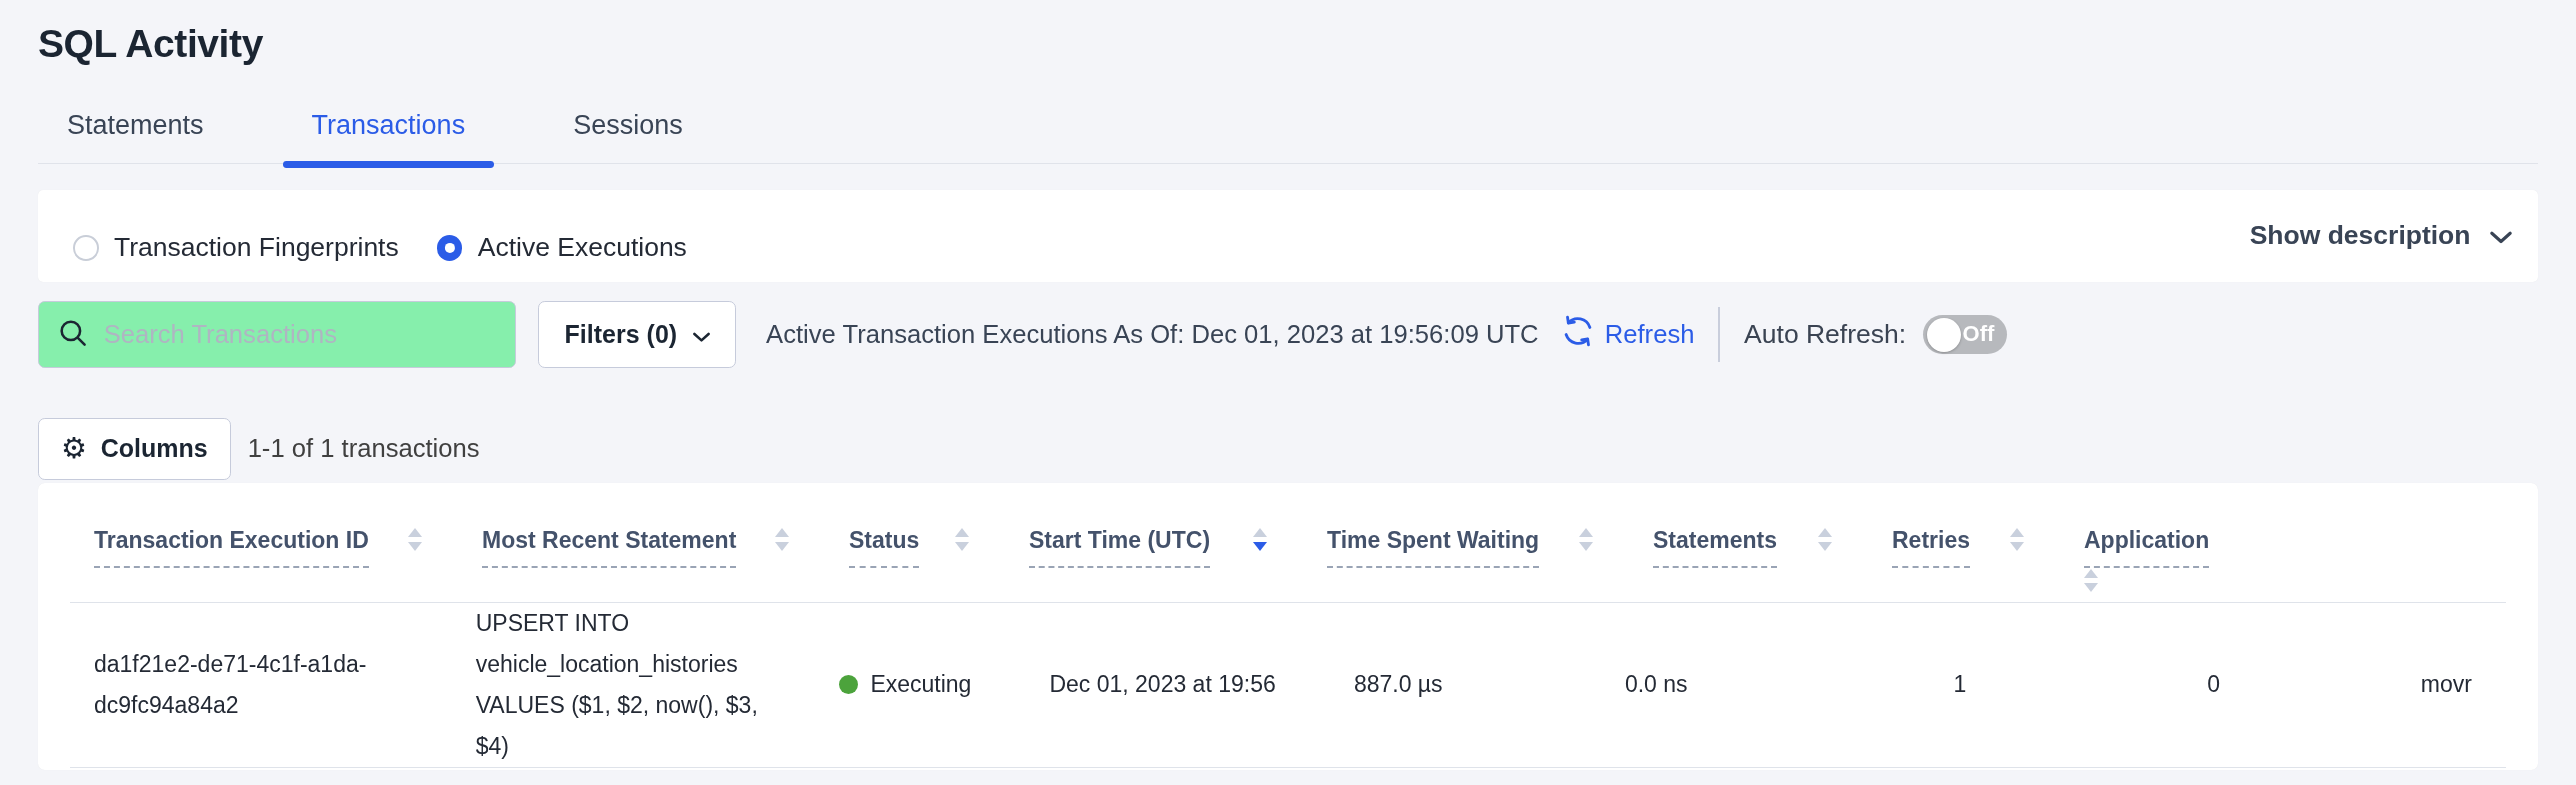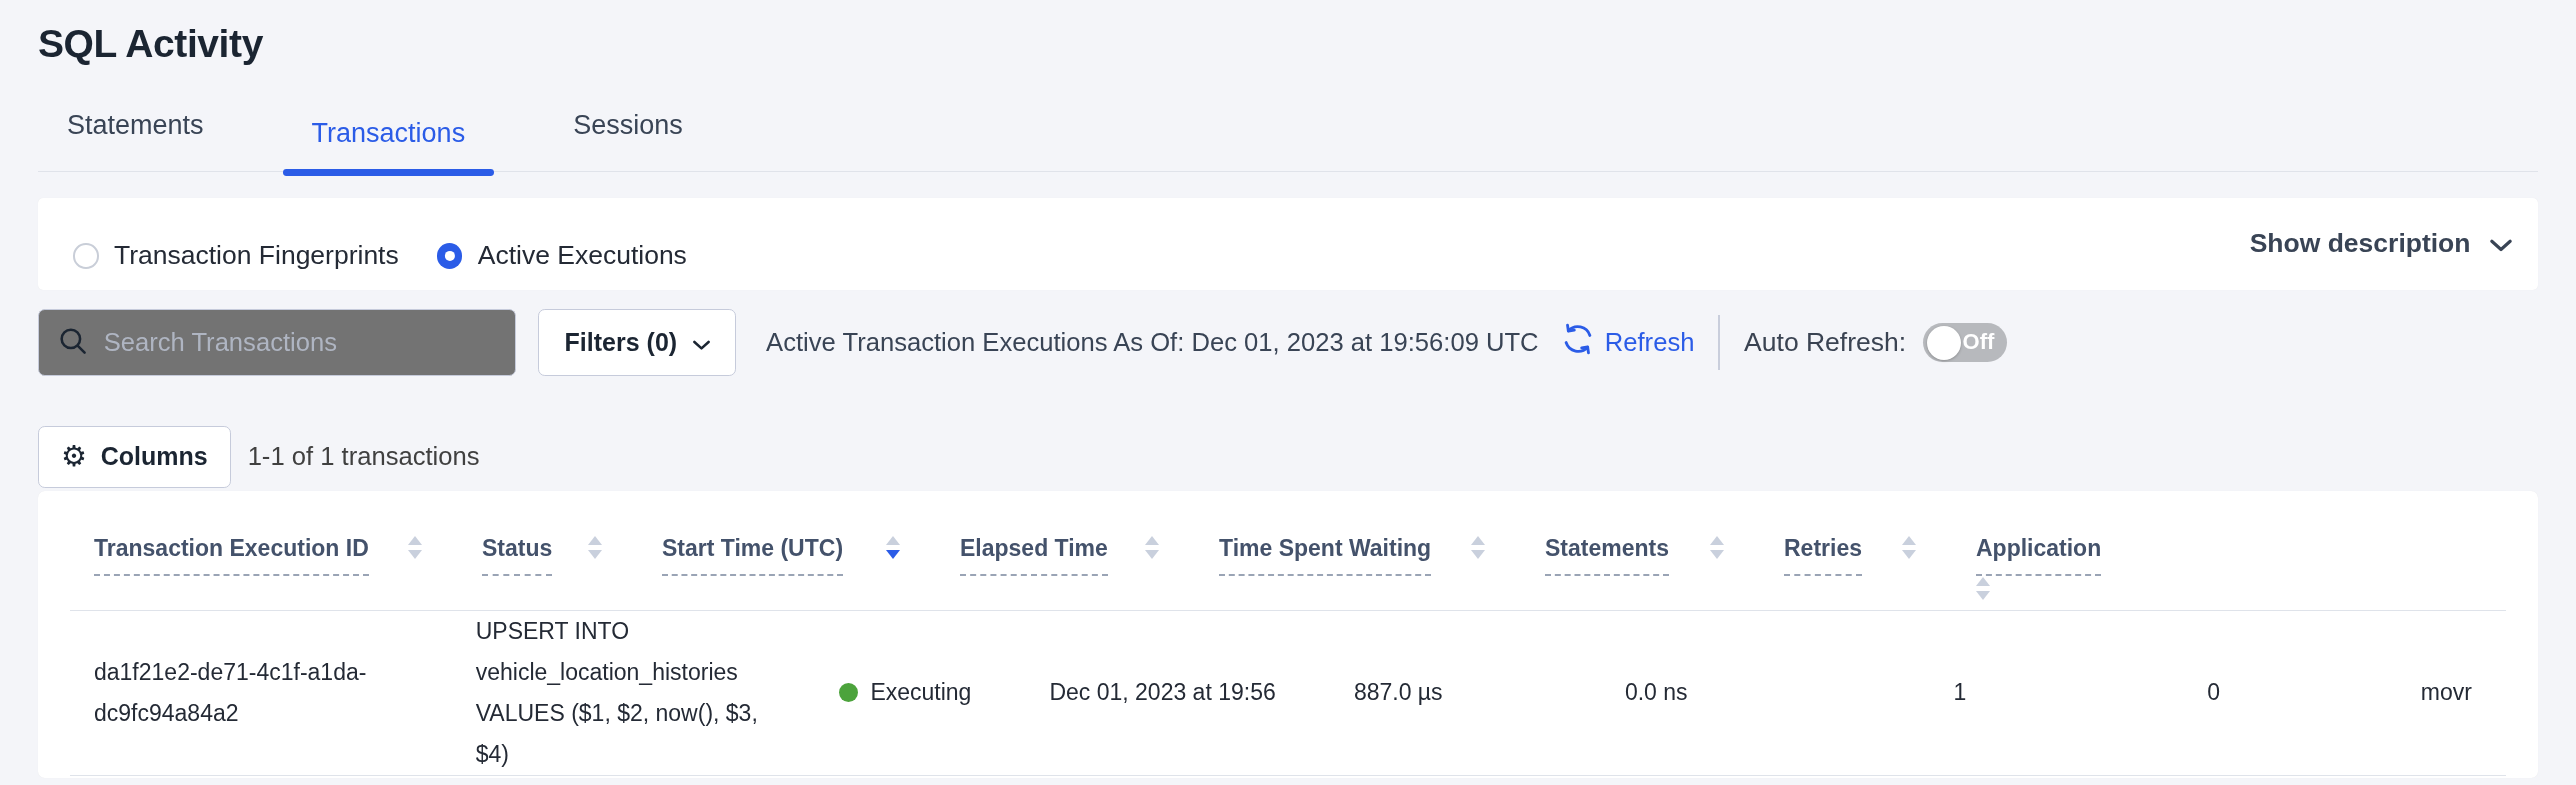--- a/index.html
+++ b/index.html
@@ -17,21 +17,21 @@
   }
   
   .page-header{padding:22px 38px 0 38px;}
   .page-title{font-size:39px;font-weight:700;color:#1B2532;letter-spacing:-0.4px;}
   
   .tabs{margin:29px 38px 0 38px;border-bottom:1.7px solid #E0E3EA;display:flex;padding-top:15.4px;}
   .tab{
     font-size:27px;color:#394455;padding:0 29px 22px 29px;margin-right:50px;
     position:relative;cursor:pointer;white-space:nowrap;
   }
-  .tab.active{color:var(--accent);margin-top:8px;}
+  .tab.active{color:var(--accent);}
   .tab.active::after{
     content:'';position:absolute;left:0;right:0;bottom:-4.3px;height:6.8px;
     background:var(--accent);border-radius:3.4px;
   }
   
   .options-card{
     margin:25.6px 38px 0 38px;background:#fff;border-radius:5.1px;height:92px;
     display:flex;align-items:center;justify-content:space-between;
     padding:0 26.5px 0 35px;box-shadow:0 0 0.9px rgba(0,0,0,.08);
   }
@@ -43,21 +43,21 @@
   .radio.selected::after{
     content:'';position:absolute;left:50%;top:50%;width:10.2px;height:10.2px;
     transform:translate(-50%,-50%);background:#fff;border-radius:50%;
   }
   .radio-label{font-size:26.5px;color:#242A35;margin-left:15.4px;white-space:nowrap;}
   .show-description{display:flex;align-items:center;gap:19px;font-size:26.5px;color:#394455;cursor:pointer;font-weight:bold;}
   .chev{display:inline-block;}
   
   .controls-row{margin:19px 38px 0 38px;display:flex;align-items:center;height:67px;}
   .search-box{
-    width:478px;height:67px;background:#737373;border:1.7px solid #C6CBDB;border-radius:6.8px;
+    width:478px;height:67px;background:#86efac;border:1.7px solid #C6CBDB;border-radius:6.8px;
     display:flex;align-items:center;padding:0 17px;gap:13.7px;flex:0 0 auto;
   }
   .search-box input{
     border:none;outline:none;background:transparent;font-size:25.6px;color:#242A35;
     width:100%;font-family:"Liberation Sans",sans-serif;
   }
   .search-box input::placeholder{color:#AFB5C2;}
   .filters-btn{
     margin-left:22px;height:67px;background:#fff;border:1.7px solid #C6CBDB;border-radius:6.8px;
     display:flex;align-items:center;gap:15.4px;padding:0 25.6px;font-size:25px;font-weight:700;
@@ -208,36 +208,36 @@
 
 <section class="table-card">
   <div class="thead">
     <div class="th c1">
       <span class="th-label">Transaction Execution ID</span>
       <span class="sort">
           <i class="up"></i>
           <i class="down"></i>
         </span>
     </div>
+    <div class="th c2">
+      <span class="th-label">Most Recent Statement</span>
+      <span class="sort">
+          <i class="up"></i>
+          <i class="down"></i>
+        </span>
+    </div>
     <div class="th c3">
       <span class="th-label">Status</span>
       <span class="sort">
           <i class="up"></i>
           <i class="down"></i>
         </span>
     </div>
     <div class="th c4 desc">
       <span class="th-label">Start Time (UTC)</span>
-      <span class="sort">
-          <i class="up"></i>
-          <i class="down"></i>
-        </span>
-    </div>
-    <div class="th c5">
-      <span class="th-label">Elapsed Time</span>
       <span class="sort">
           <i class="up"></i>
           <i class="down"></i>
         </span>
     </div>
     <div class="th c6">
       <span class="th-label">Time Spent Waiting</span>
       <span class="sort">
           <i class="up"></i>
           <i class="down"></i>

